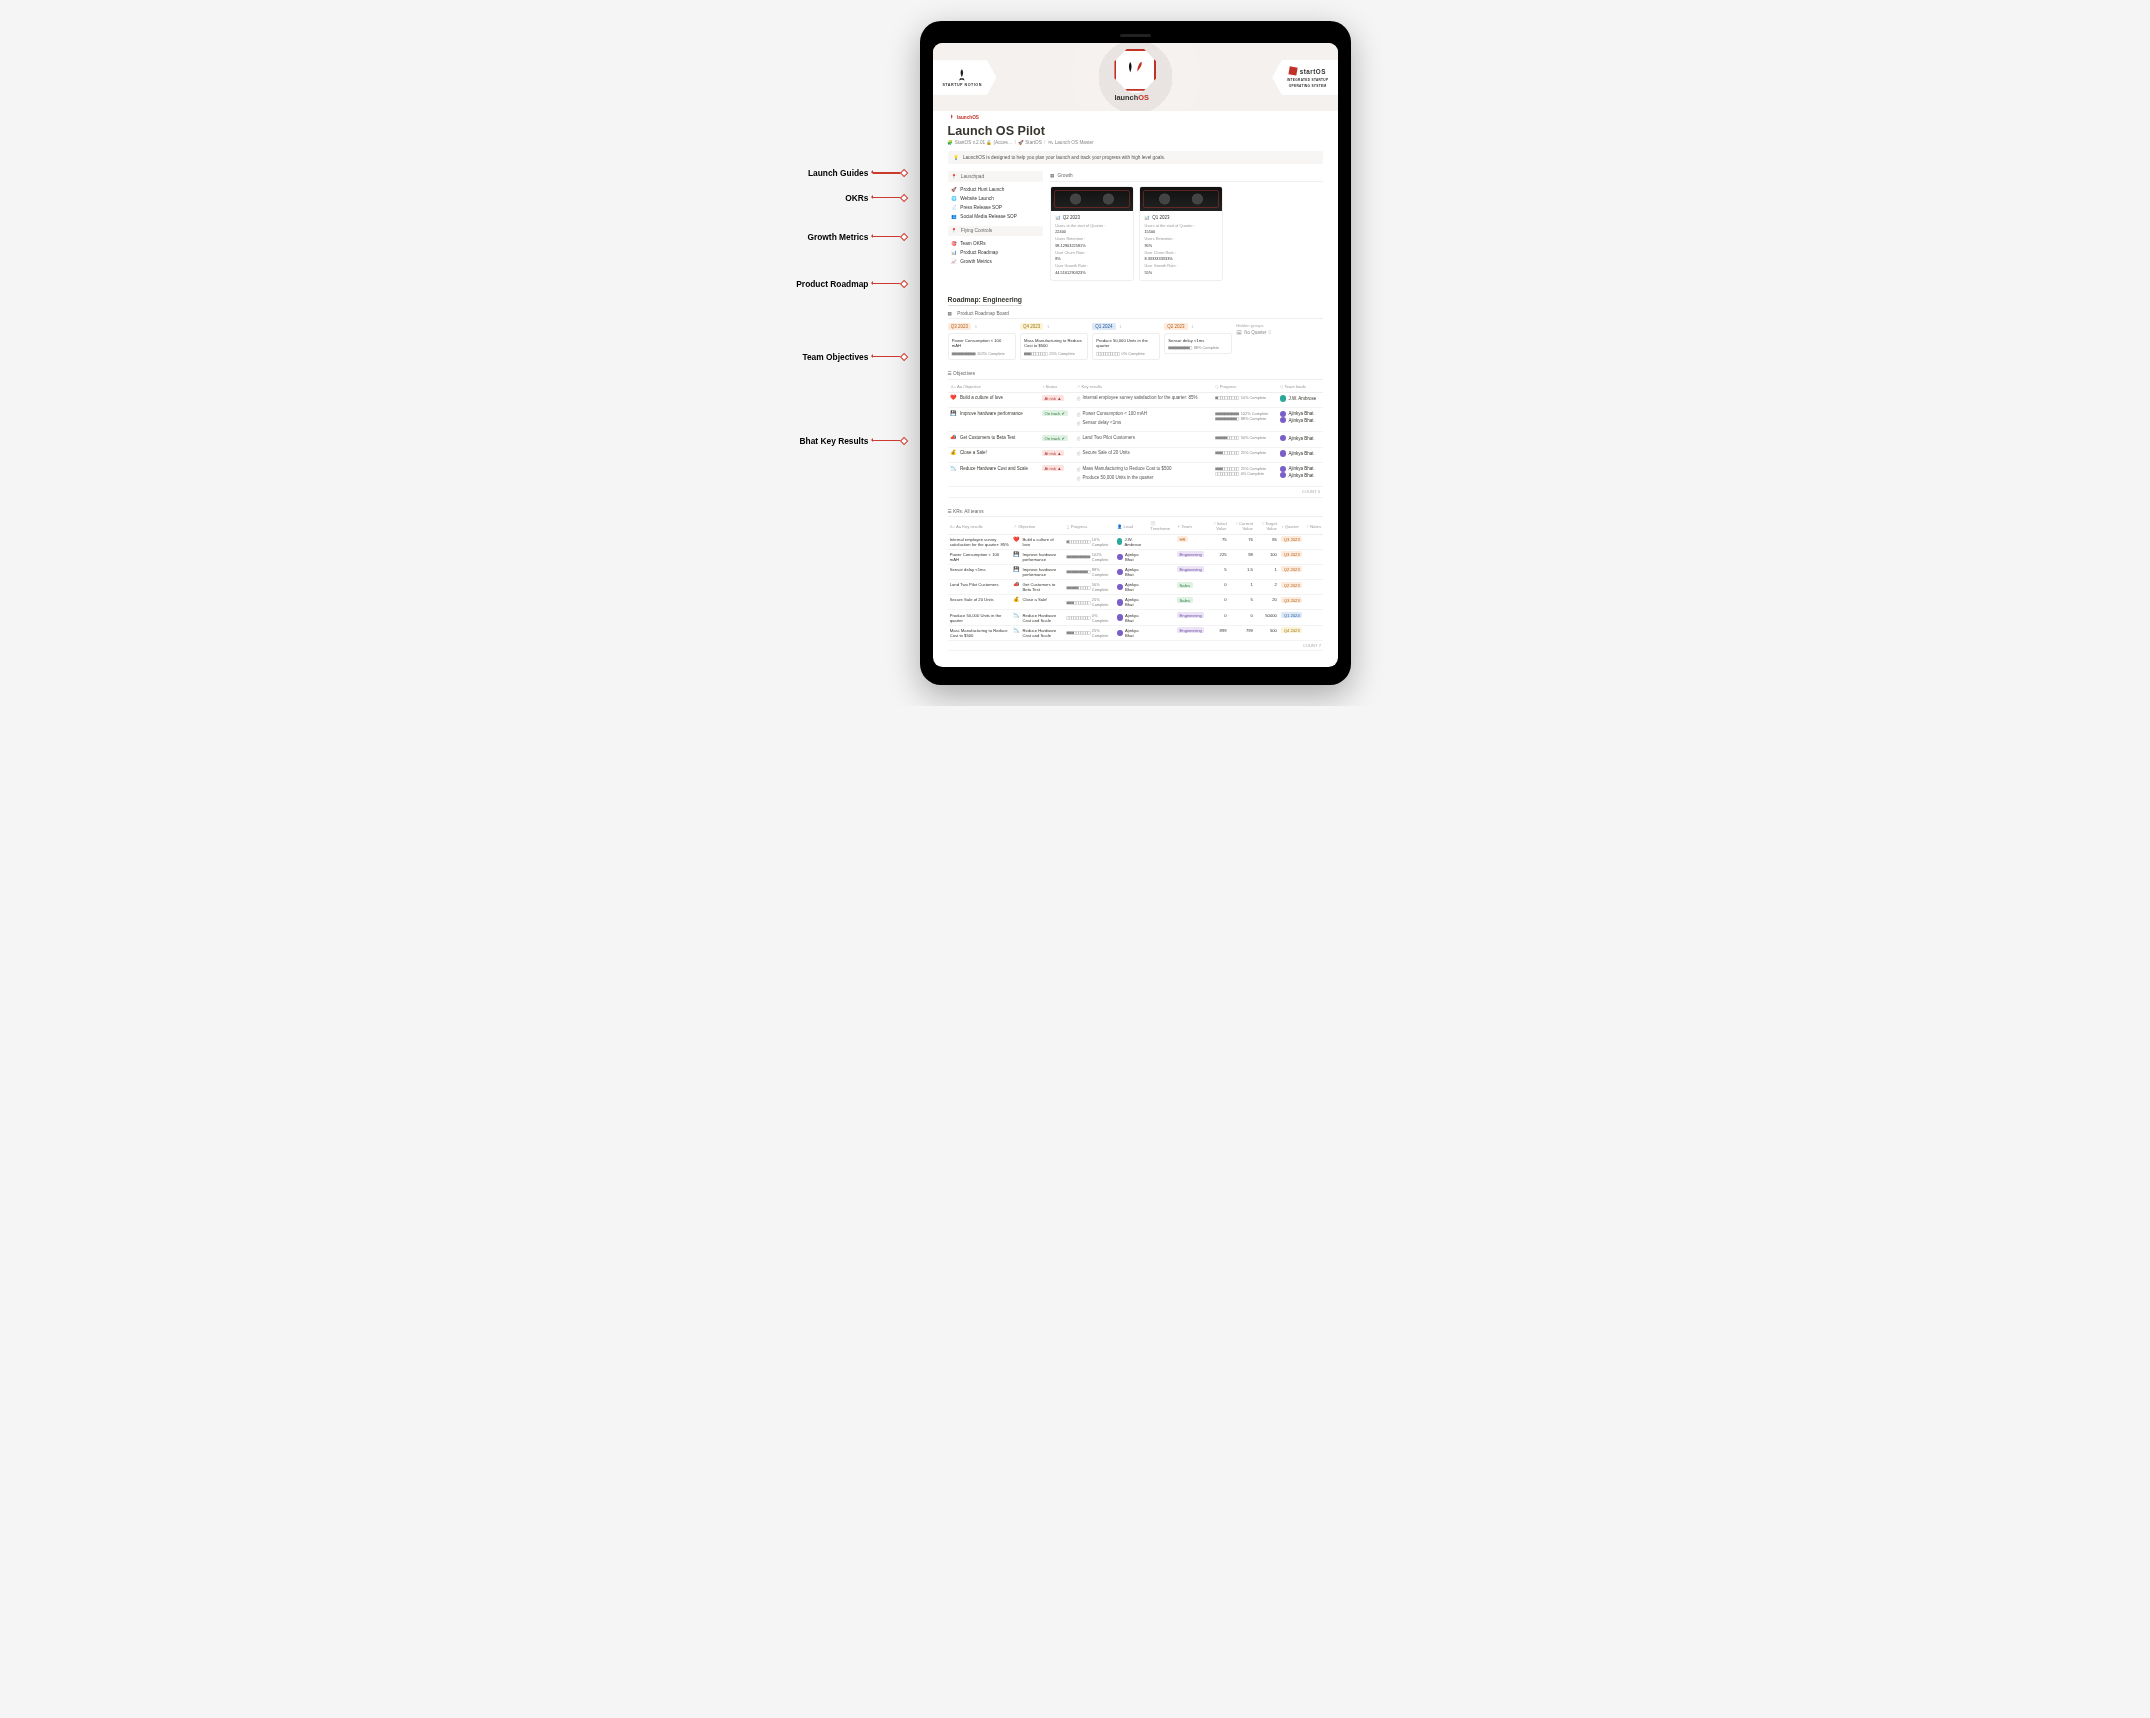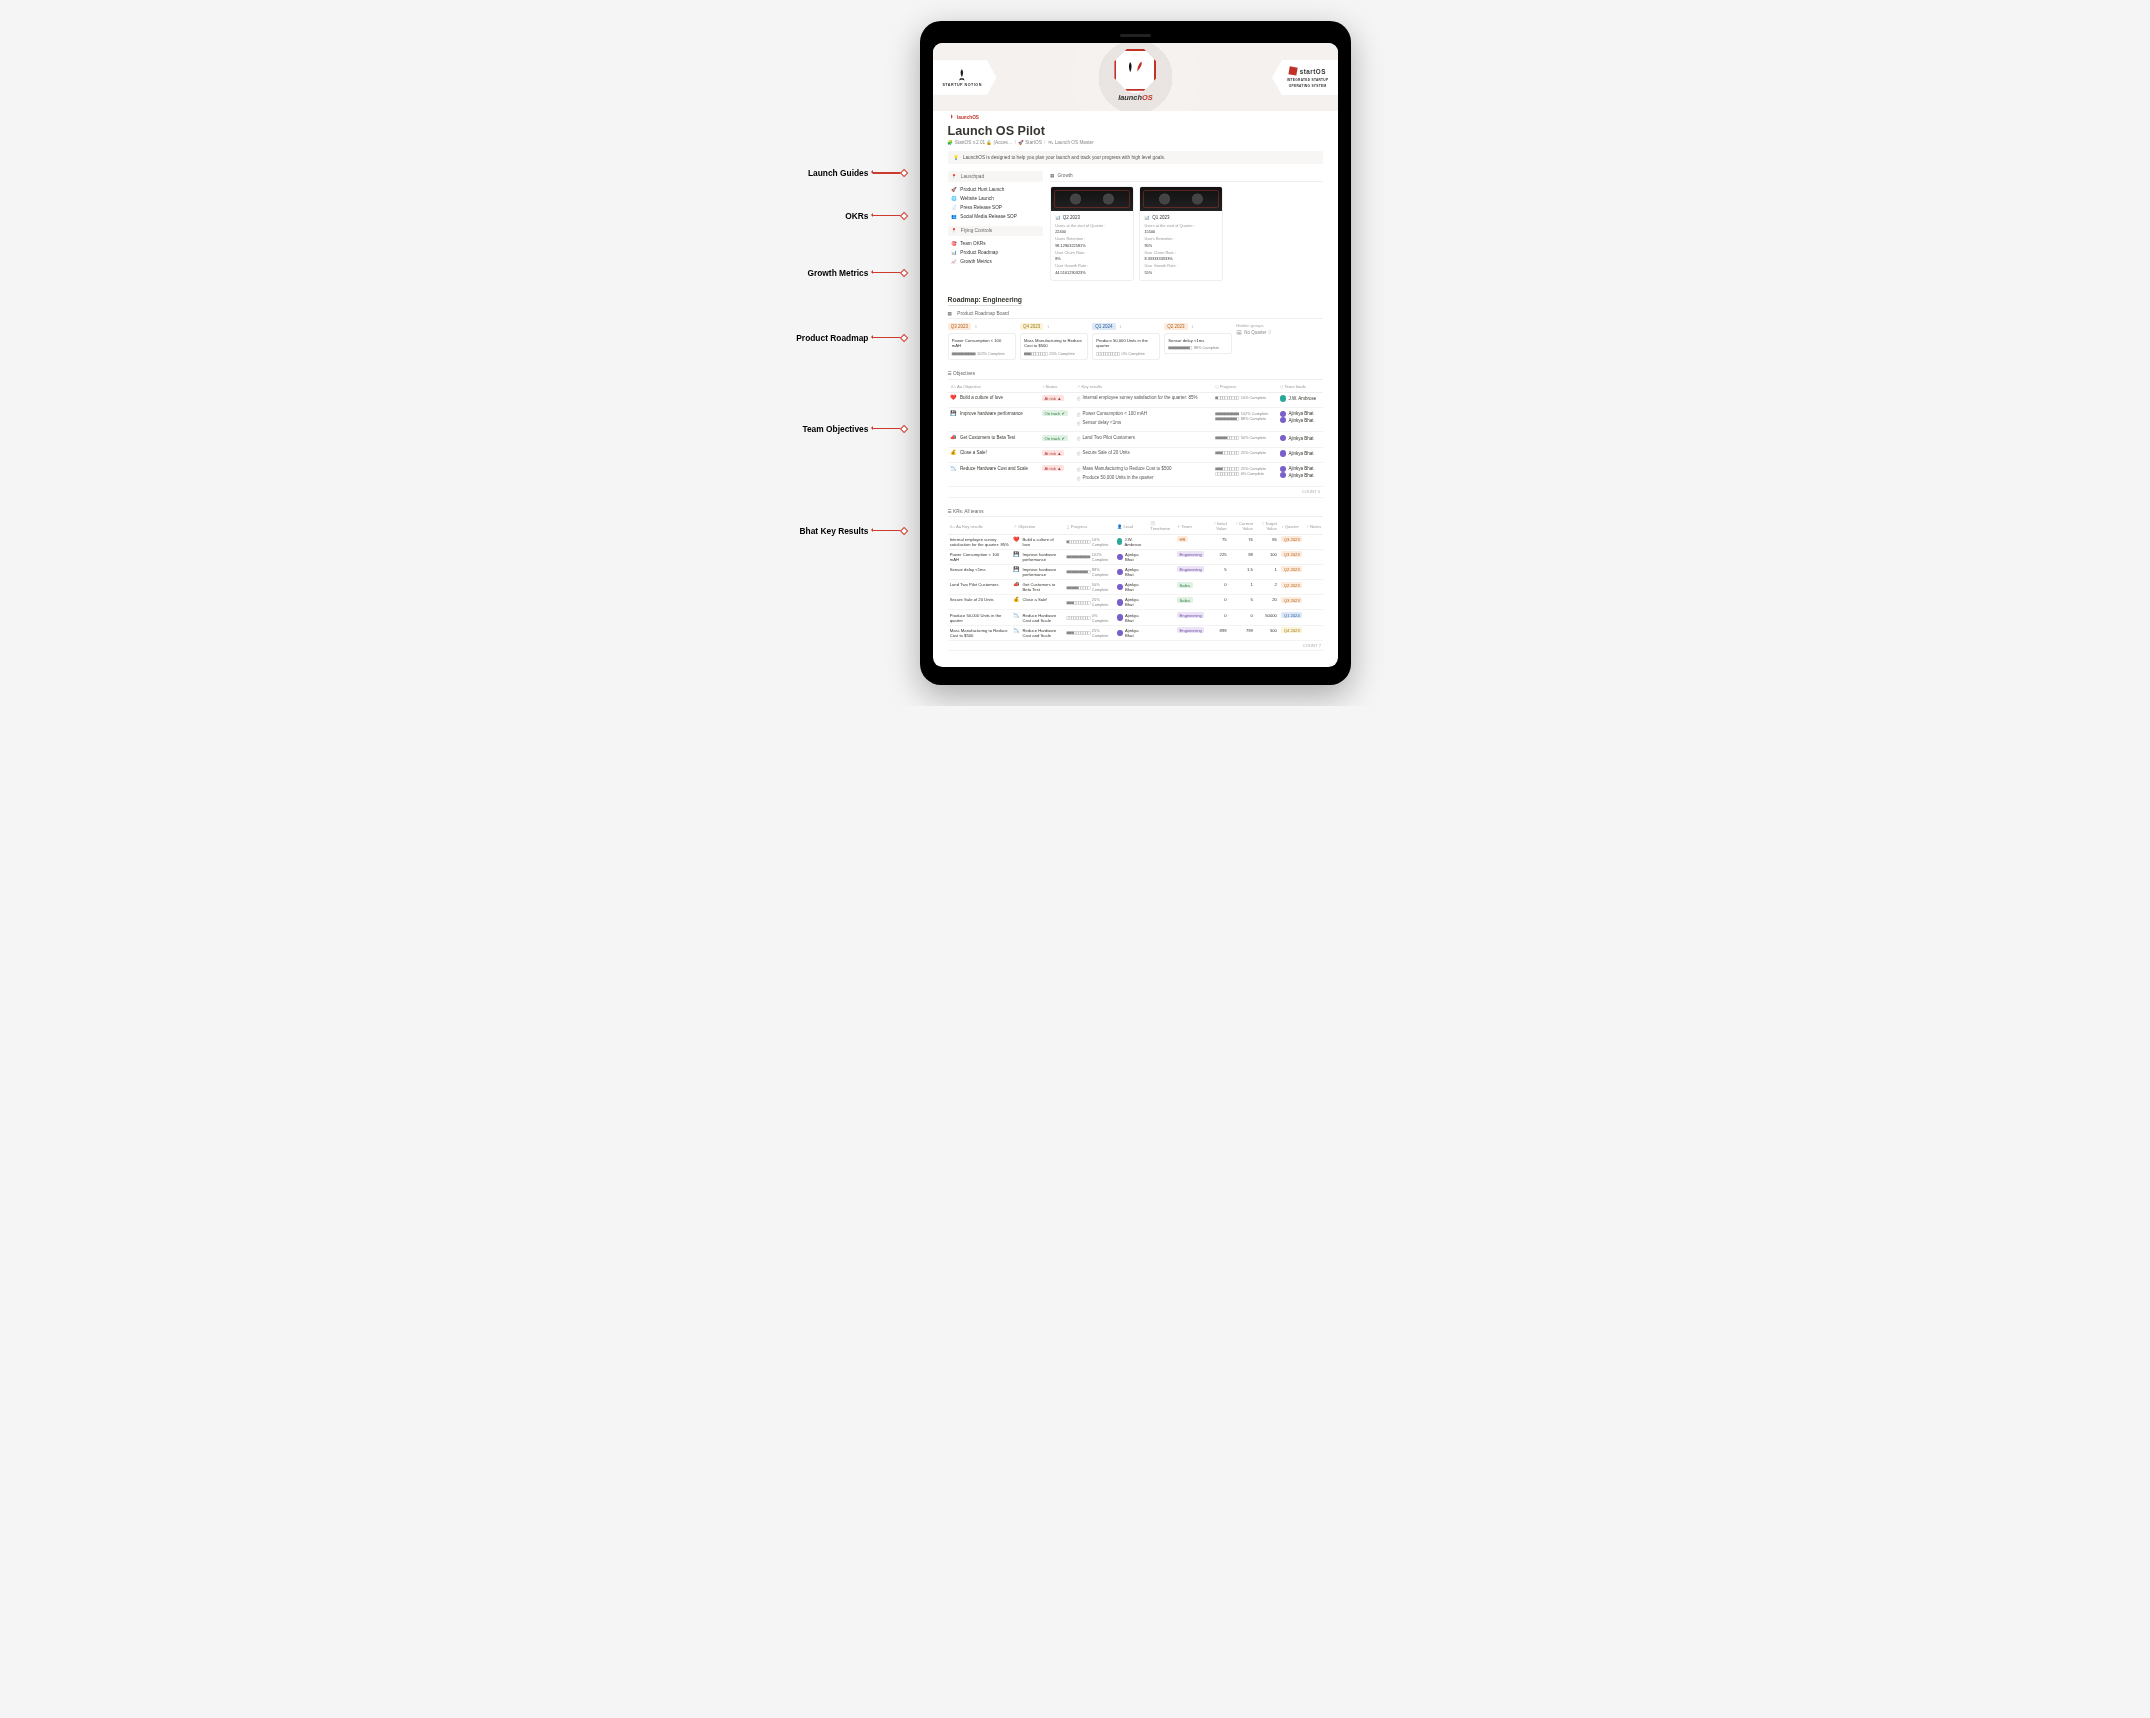--- a/index.html
+++ b/index.html
@@ -17,21 +17,20 @@
     gap: 15.8px;
     max-width: 735px;
     margin: 0 auto;
   }
   .annotations {
     width: 105px;
     display: flex;
     flex-direction: column;
     flex-shrink: 0;
     padding-top: 147px;
-    gap: 18px;
   }
   .annotation-row {
     display: flex;
     align-items: center;
     justify-content: flex-end;
     gap: 4.2px;
     font-size: 8.4px;
     font-weight: 700;
     color: #000;
     white-space: nowrap;
@@ -113,23 +112,22 @@
   .banner-left { border-top-left-radius:0; border-bottom-left-radius:0; clip-path: polygon(0 0, 85% 0, 100% 50%, 85% 100%, 0 100%); padding-right:14.7px;}
   .banner-right { border-top-right-radius:0; border-bottom-right-radius:0; clip-path: polygon(15% 0, 100% 0, 100% 100%, 15% 100%, 0 50%); padding-left:14.7px;}
   .rocket-icon {
     width:13.7px;height:13.7px;
     position:relative;
   }
   .rocket-icon svg { width:100%; height:100%; }
   .logo-center {
     position:absolute; left:50%; top:5.3px;
     transform:translateX(-50%);
-    display:flex; flex-direction:column; align-items:center;
+    display:flex; flex-direction:column; align-items:flex-start;
     z-index:2;
-    font-style:italic;
   }
   .octagon {
     width:42px;height:42px;
     background:#fff;
     border:2.1px solid #c13126;
     clip-path: polygon(30% 0%, 70% 0%, 100% 30%, 100% 70%, 70% 100%, 30% 100%, 0% 70%, 0% 30%);
     display:flex;align-items:center;justify-content:center;
   }
   .octagon-inner { display:flex; gap:-2.1px; }
   .brand-text { margin-top:2.1px; font-size:7.4px; font-weight:600; }

